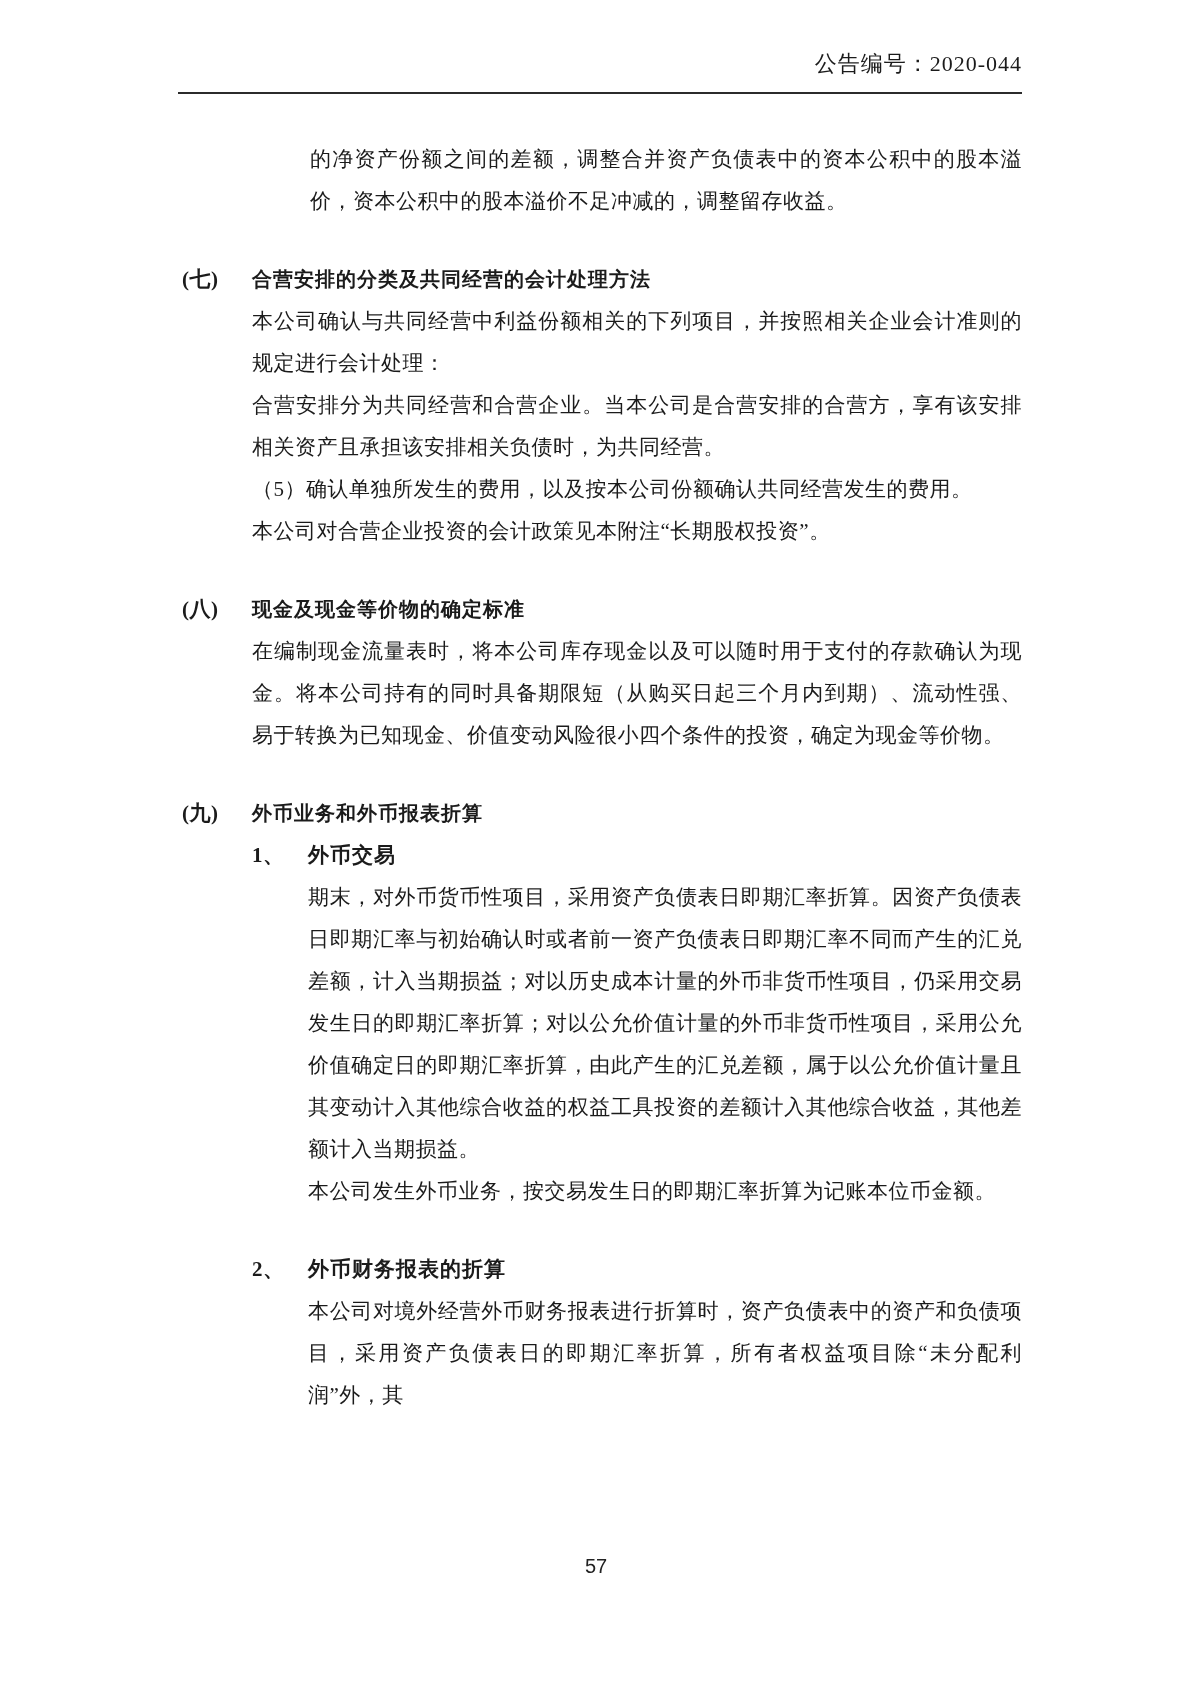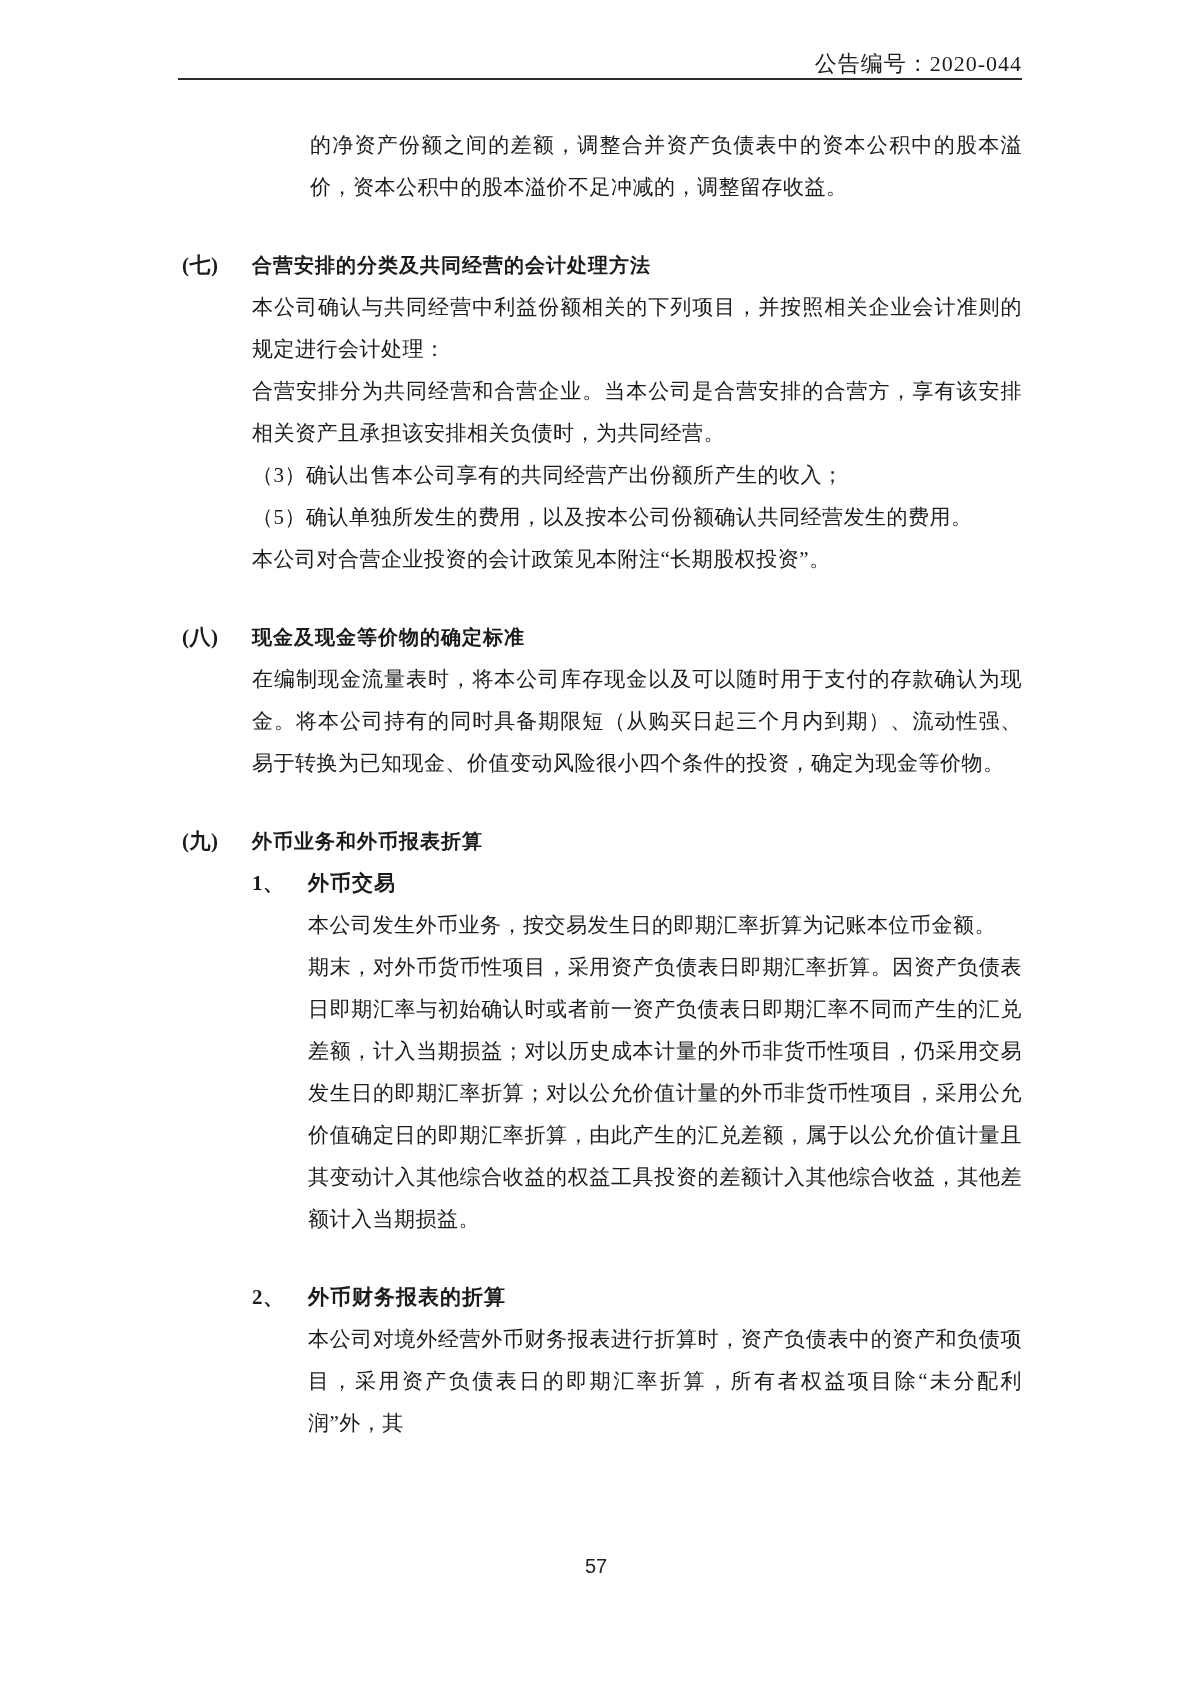--- a/index.html
+++ b/index.html
@@ -19,20 +19,21 @@
     height: 1696px;
     background: #ffffff;
     overflow: hidden;
     box-sizing: border-box;
     padding-top: 50px;
   }
   
   .page-header {
     margin: 0 178px 0 178px;
     border-bottom: 2px solid #2b2b2b;
+    padding-bottom: 14px;
   }
   .announcement-no {
     text-align: right;
     font-size: 22px;
     line-height: 28px;
     letter-spacing: 1px;
     white-space: nowrap;
   }
   
   .content {
@@ -128,21 +129,20 @@
     <p class="continuation">的净资产份额之间的差额，调整合并资产负债表中的资本公积中的股本溢价，资本公积中的股本溢价不足冲减的，调整留存收益。</p>
 
     <div class="section">
       <div class="sec-head">
         <span class="sec-label">(七)</span>
         <h2 class="sec-title">合营安排的分类及共同经营的会计处理方法</h2>
       </div>
       <div class="sec-body">
         <p>本公司确认与共同经营中利益份额相关的下列项目，并按照相关企业会计准则的规定进行会计处理：</p>
         <p>合营安排分为共同经营和合营企业。当本公司是合营安排的合营方，享有该安排相关资产且承担该安排相关负债时，为共同经营。</p>
-        <p>（3）确认出售本公司享有的共同经营产出份额所产生的收入；</p>
         <p>（5）确认单独所发生的费用，以及按本公司份额确认共同经营发生的费用。</p>
         <p>本公司对合营企业投资的会计政策见本附注“长期股权投资”。</p>
       </div>
     </div>
 
     <div class="section">
       <div class="sec-head">
         <span class="sec-label">(八)</span>
         <h2 class="sec-title">现金及现金等价物的确定标准</h2>
       </div>
@@ -157,22 +157,22 @@
         <h2 class="sec-title">外币业务和外币报表折算</h2>
       </div>
       <div class="sec-body">
 
         <div class="subsection">
           <div class="sub-head">
             <span class="sub-num">1、</span>
             <h3 class="sub-title">外币交易</h3>
           </div>
           <div class="sub-body">
+            <p>期末，对外币货币性项目，采用资产负债表日即期汇率折算。因资产负债表日即期汇率与初始确认时或者前一资产负债表日即期汇率不同而产生的汇兑差额，计入当期损益；对以历史成本计量的外币非货币性项目，仍采用交易发生日的即期汇率折算；对以公允价值计量的外币非货币性项目，采用公允价值确定日的即期汇率折算，由此产生的汇兑差额，属于以公允价值计量且其变动计入其他综合收益的权益工具投资的差额计入其他综合收益，其他差额计入当期损益。</p>
             <p>本公司发生外币业务，按交易发生日的即期汇率折算为记账本位币金额。</p>
-            <p>期末，对外币货币性项目，采用资产负债表日即期汇率折算。因资产负债表日即期汇率与初始确认时或者前一资产负债表日即期汇率不同而产生的汇兑差额，计入当期损益；对以历史成本计量的外币非货币性项目，仍采用交易发生日的即期汇率折算；对以公允价值计量的外币非货币性项目，采用公允价值确定日的即期汇率折算，由此产生的汇兑差额，属于以公允价值计量且其变动计入其他综合收益的权益工具投资的差额计入其他综合收益，其他差额计入当期损益。</p>
           </div>
         </div>
 
         <div class="subsection">
           <div class="sub-head">
             <span class="sub-num">2、</span>
             <h3 class="sub-title">外币财务报表的折算</h3>
           </div>
           <div class="sub-body">
             <p>本公司对境外经营外币财务报表进行折算时，资产负债表中的资产和负债项目，采用资产负债表日的即期汇率折算，所有者权益项目除“未分配利润”外，其</p>

